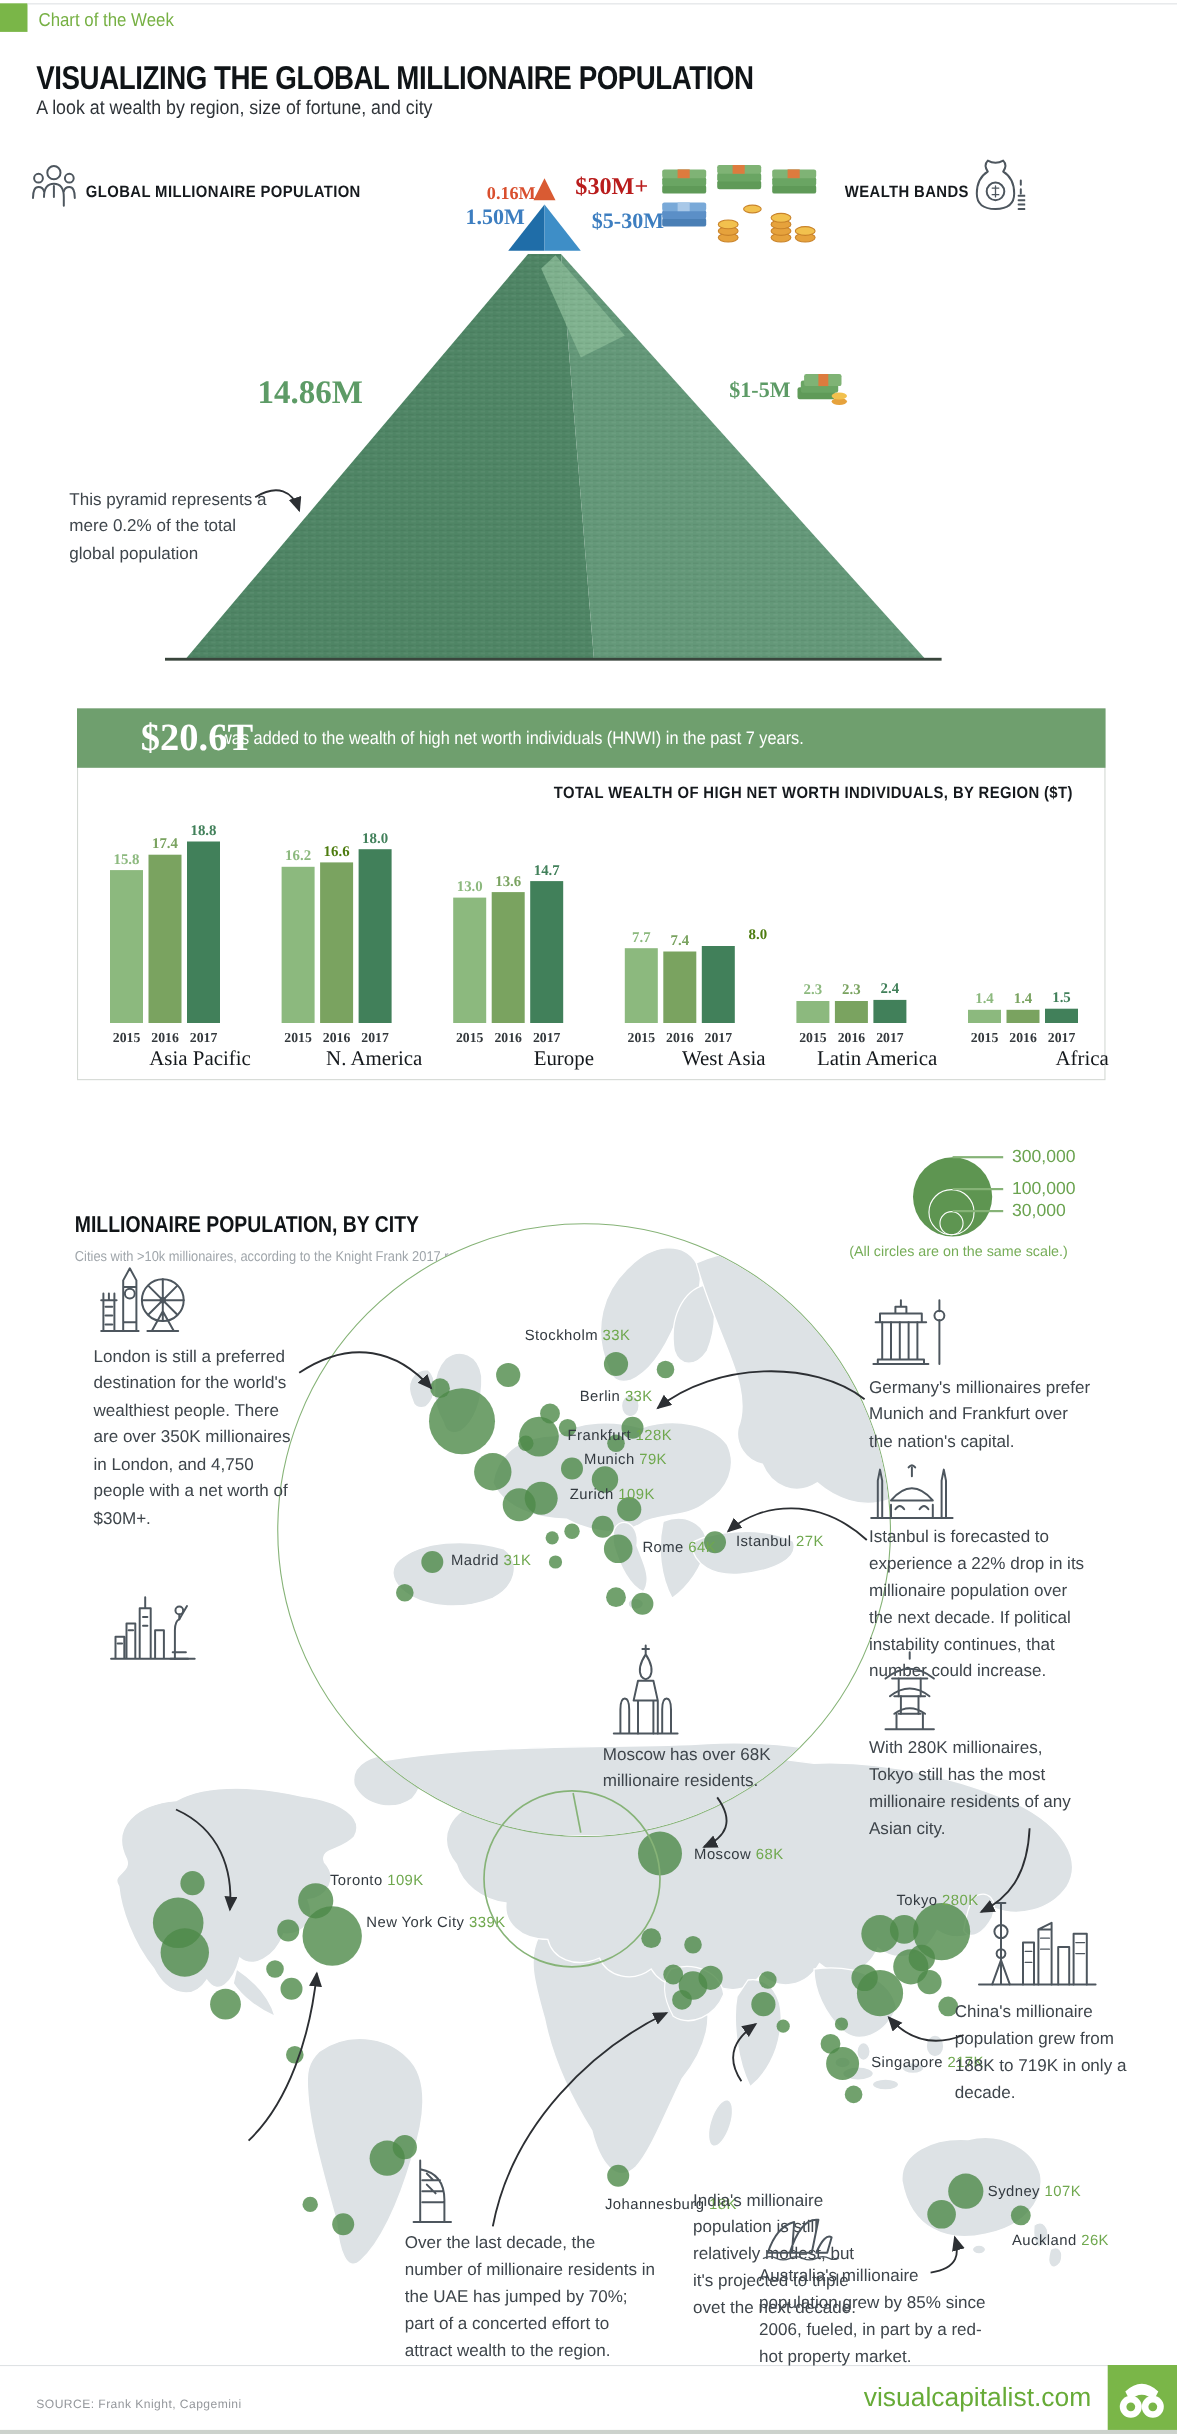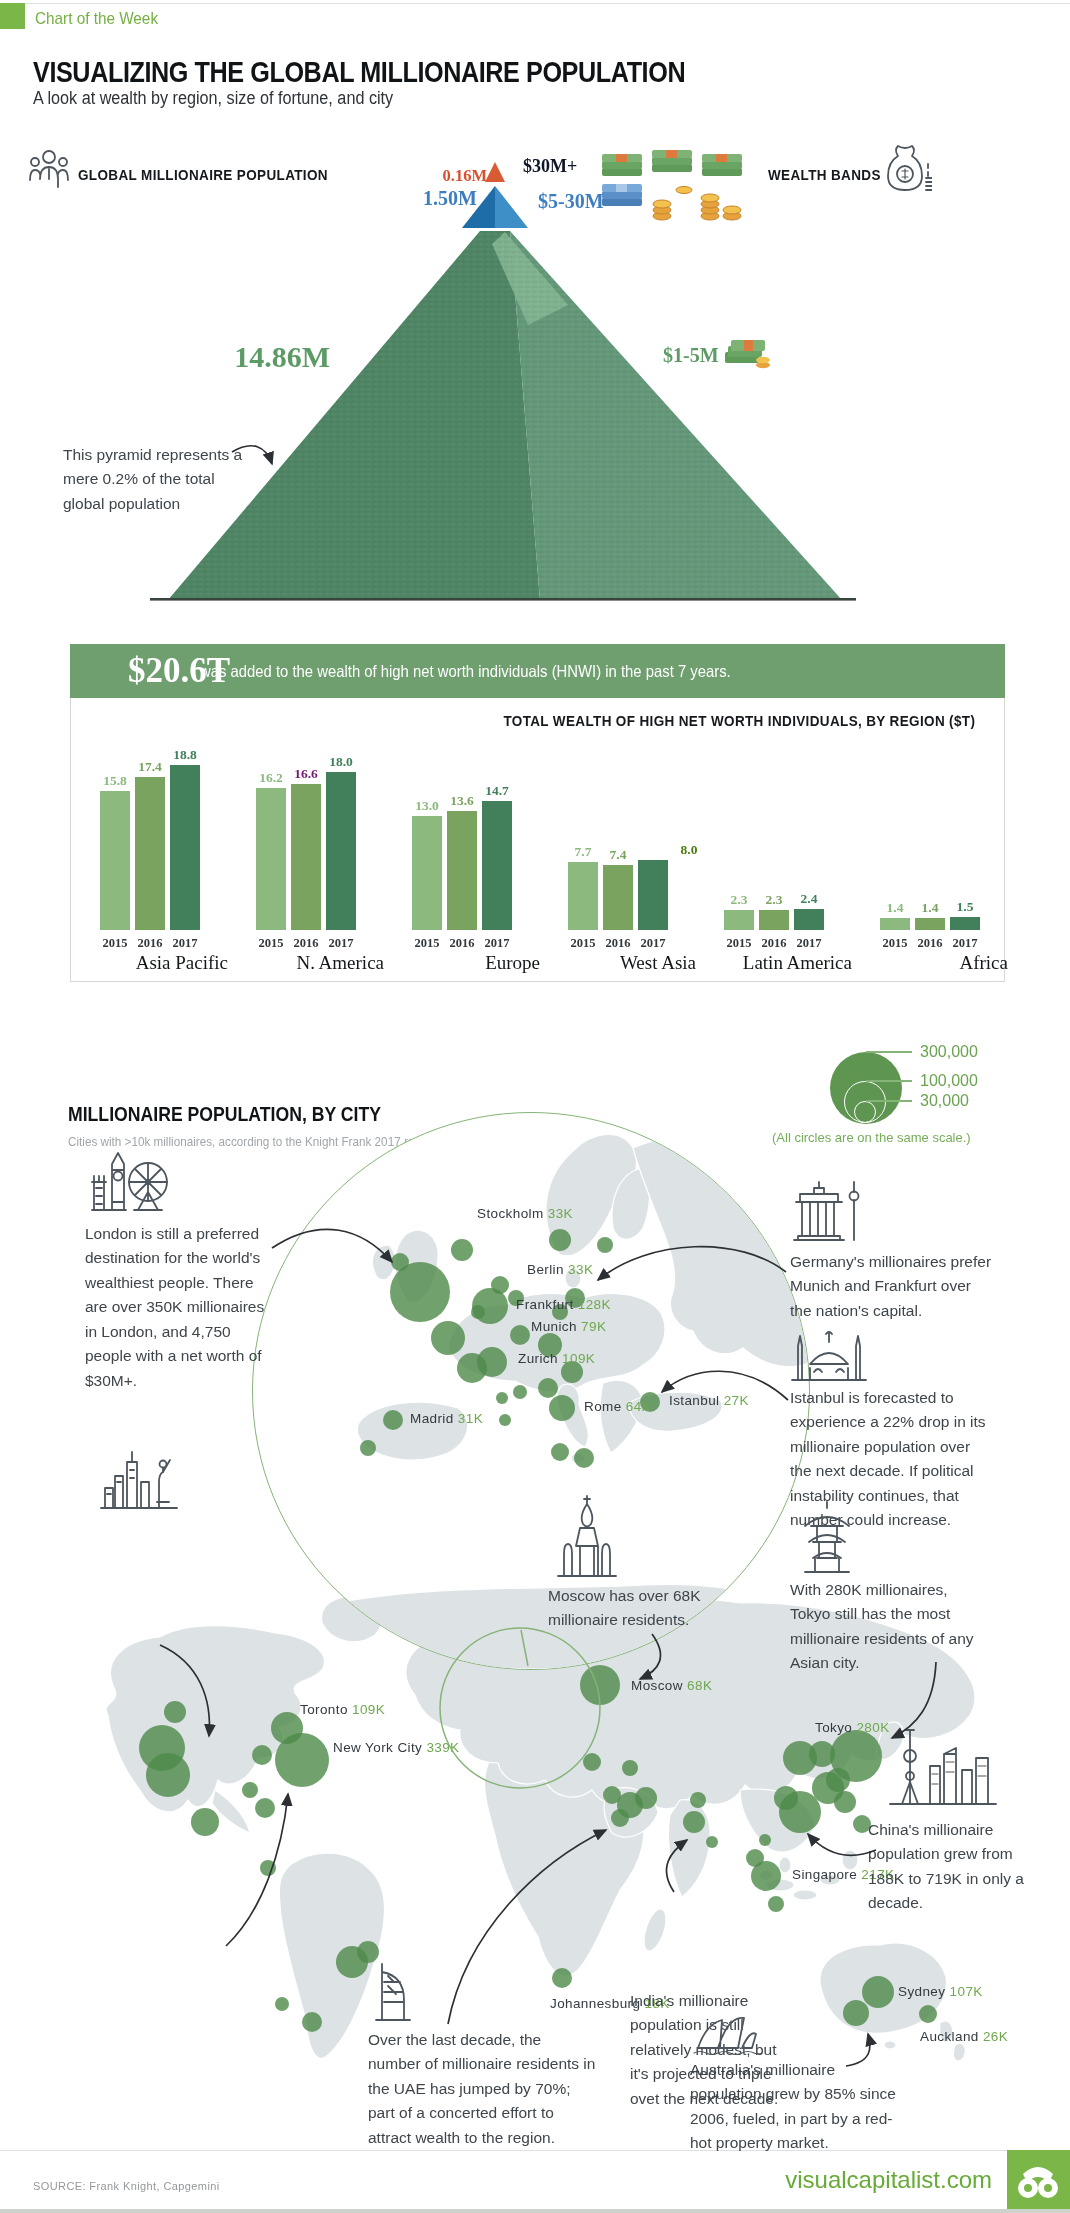--- a/index.html
+++ b/index.html
@@ -112,21 +112,21 @@
   <div class="abs sechead" style="left:78px;top:166px;"><span class="condensed2">GLOBAL MILLIONAIRE POPULATION</span></div>
   <div class="abs sechead" style="left:768px;top:166px;"><span class="condensed2">WEALTH BANDS</span></div>
   <svg class="icon lm" style="left:884px;top:142px;" width="48" height="56" viewBox="0 0 48 56">
     <path d="M14,14 Q10,8 14,4 Q21,8 28,4 Q32,8 28,14 Q38,20 38,34 Q38,48 21,48 Q4,48 4,34 Q4,20 14,14 Z"></path>
     <circle cx="21" cy="32" r="8"></circle>
       <path d="M21,27 V37 M18,29 H24 M18,35 H24" stroke-width="1.2"></path>
     <path d="M42,48 H48 M42,44 H48 M42,40 H48 M42,36 H48 M44,30 V34 M44,26 L44,22"></path>
   </svg>
 
   <div class="abs serif" style="right:583px;top:166px;font-size:16.5px;color:#d94f2e;">0.16M</div>
-  <div class="abs serif" style="left:523px;top:156px;font-size:18px;color:#0f172a;">$30M+</div>
+  <div class="abs serif" style="left:523px;top:156px;font-size:22px;color:#b91c1c;">$30M+</div>
   <div class="abs serif" style="right:593px;top:187px;font-size:20px;color:#3d7ec0;">1.50M</div>
   <div class="abs serif" style="left:538px;top:190px;font-size:20px;color:#3d7ec0;">$5-30M</div>
   <div class="abs serif" style="right:740px;top:340px;font-size:30px;color:#5d9b66;">14.86M</div>
   <div class="abs serif" style="left:663px;top:344px;font-size:20px;color:#5d9b66;">$1-5M</div>
 
   <svg class="icon" style="left:600px;top:146px;" width="152" height="76" viewBox="0 0 152 76">
     <g>
       <rect x="2" y="22" width="40" height="8" rx="2" fill="#5f9a58"></rect>
         <rect x="2" y="15" width="40" height="8" rx="2" fill="#6aa563"></rect>
         <rect x="2" y="8" width="40" height="8" rx="2" fill="#7fb375"></rect>
@@ -181,21 +181,21 @@
       <div class="barval" style="left: 125px; top: 759px; color: rgb(122, 163, 96);">17.4</div>
       <div class="baryear" style="left: 125px; top: 936px;">2016</div>
       <div class="bar" style="left: 170px; top: 765px; width: 30px; height: 165px; background: rgb(65, 128, 90);"></div>
       <div class="barval" style="left: 160px; top: 747px; color: rgb(65, 128, 90);">18.8</div>
       <div class="baryear" style="left: 160px; top: 936px;">2017</div>
       <div class="barregion" style="left: 72px; top: 952px;">Asia Pacific</div>
       <div class="bar" style="left: 256px; top: 788px; width: 30px; height: 142px; background: rgb(140, 185, 126);"></div>
       <div class="barval" style="left: 246px; top: 770px; color: rgb(140, 185, 126);">16.2</div>
       <div class="baryear" style="left: 246px; top: 936px;">2015</div>
       <div class="bar" style="left: 291px; top: 784px; width: 30px; height: 146px; background: rgb(122, 163, 96);"></div>
-      <div class="barval" style="left: 281px; top: 766px; color: #701a75;">16.6</div>
+      <div class="barval" style="left: 281px; top: 766px; color: #4d7c0f;">16.6</div>
       <div class="baryear" style="left: 281px; top: 936px;">2016</div>
       <div class="bar" style="left: 326px; top: 772px; width: 30px; height: 158px; background: rgb(65, 128, 90);"></div>
       <div class="barval" style="left: 316px; top: 754px; color: rgb(65, 128, 90);">18.0</div>
       <div class="baryear" style="left: 316px; top: 936px;">2017</div>
       <div class="barregion" style="left: 228px; top: 952px;">N. America</div>
       <div class="bar" style="left: 412px; top: 816px; width: 30px; height: 114px; background: rgb(140, 185, 126);"></div>
       <div class="barval" style="left: 402px; top: 798px; color: rgb(140, 185, 126);">13.0</div>
       <div class="baryear" style="left: 402px; top: 936px;">2015</div>
       <div class="bar" style="left: 447px; top: 811px; width: 30px; height: 119px; background: rgb(122, 163, 96);"></div>
       <div class="barval" style="left: 437px; top: 793px; color: rgb(122, 163, 96);">13.6</div>

